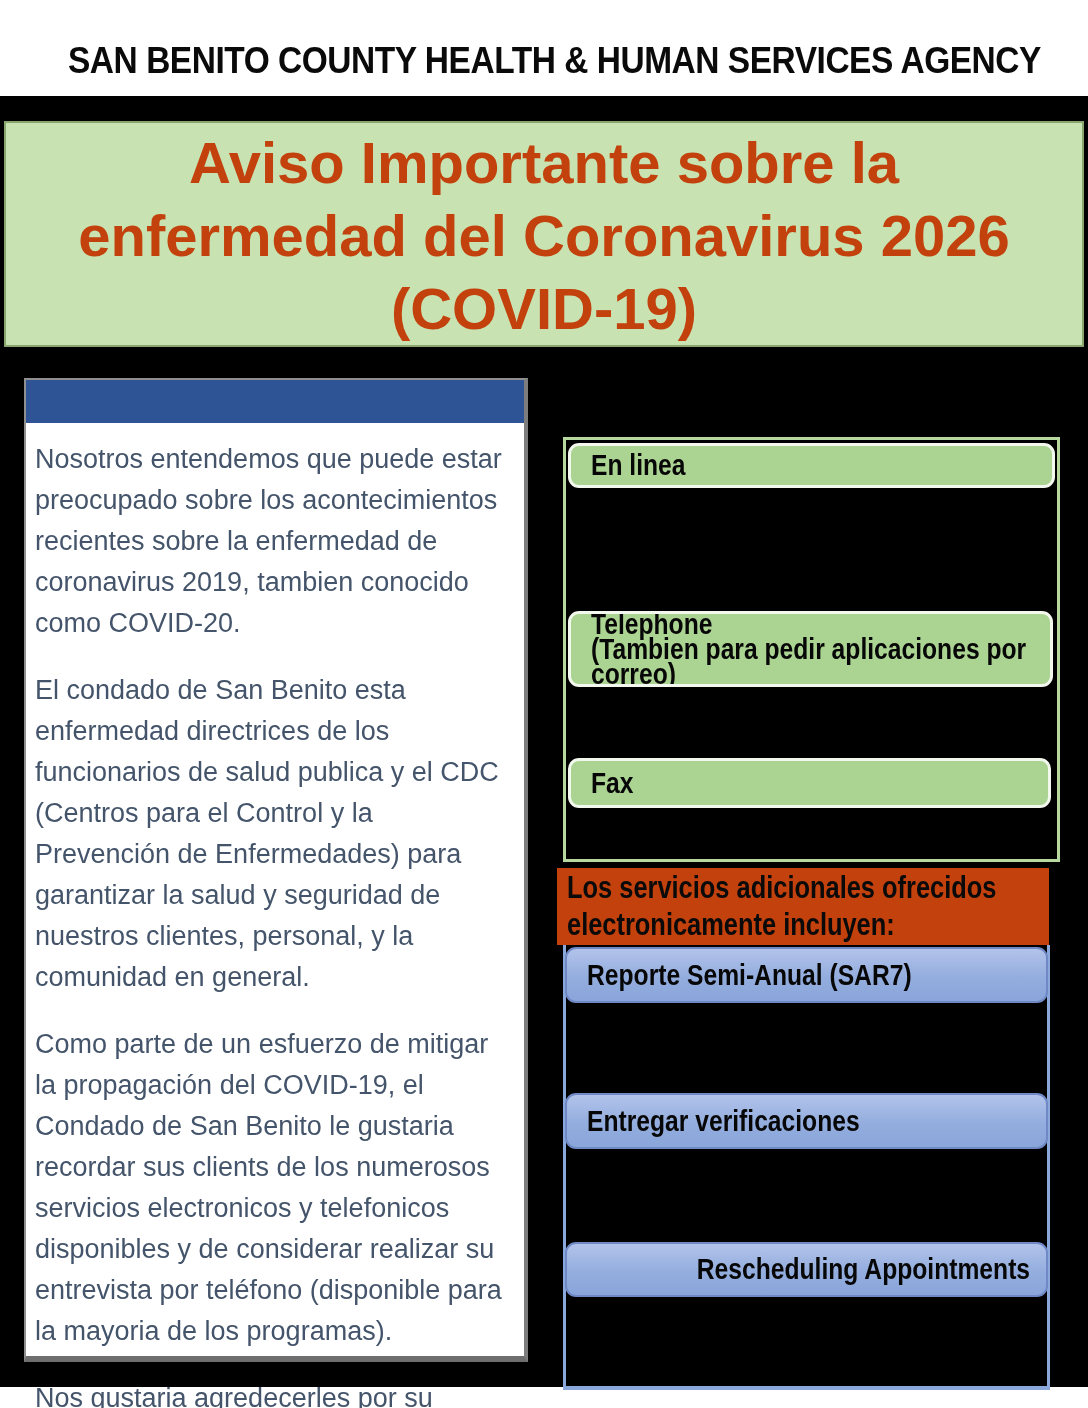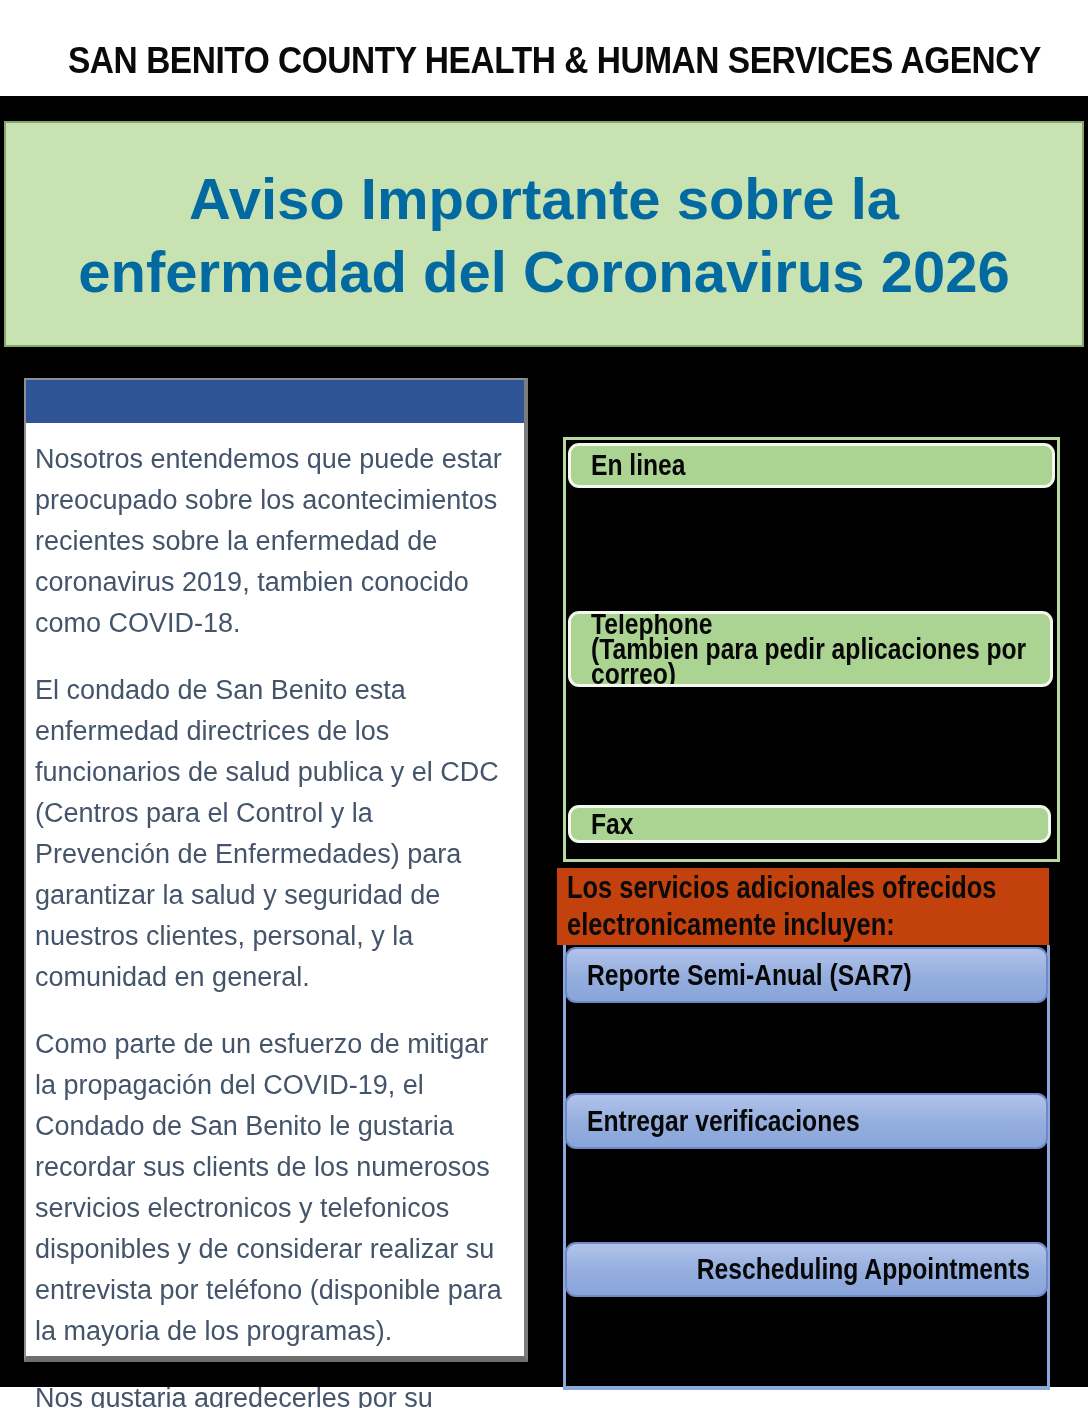--- a/index.html
+++ b/index.html
@@ -44,21 +44,21 @@
     border: 2px solid #87a56c;
     display: flex;
     flex-direction: column;
     align-items: center;
     justify-content: center;
     padding-top: 2px;
   }
   .title-line {
     font-size: 58px;
     font-weight: bold;
-    color: #0369a1;
+    color: #c2410c;
     line-height: 73px;
     white-space: nowrap;
   }
 
   
   .info-card {
     position: absolute;
     left: 24px; top: 378px;
     width: 504px; height: 984px;
     background: #ffffff;
@@ -103,21 +103,21 @@
     font-size: 29px;
     font-weight: bold;
     color: #070707;
     line-height: 31px;
     transform: scaleX(0.85);
     transform-origin: left center;
     width: 570px;
   }
   .contact-online    { top: 3px;   height: 45px; justify-content: center; }
   .contact-telephone { top: 171px; height: 76px; right: 4px; }
-  .contact-fax       { top: 318px; height: 38px; right: 6px; margin-top: 47px; }
+  .contact-fax       { top: 318px; height: 50px; right: 6px; }
   .contact-telephone .label,
   .contact-telephone .sublabel { line-height: 25px; }
 
   
   .services-heading-box {
     position: absolute;
     left: 557px; top: 868px;
     width: 492px; height: 77px;
     background: #c2410c;
     padding: 1px 0 0 10px;
@@ -173,26 +173,27 @@
 
 <div class="page">
 
   <div class="agency-header">SAN BENITO COUNTY HEALTH &amp; HUMAN SERVICES AGENCY</div>
 
   <div class="page-background"></div>
 
   <div class="title-banner">
     <div class="title-line">Aviso Importante sobre la</div>
     <div class="title-line">enfermedad del Coronavirus 2026</div>
+    <div class="title-line">(COVID-19)</div>
   </div>
 
   <div class="info-card">
     <div class="info-card-header"></div>
     <div class="info-card-body">
-      <p>Nosotros entendemos que puede estar preocupado sobre los acontecimientos recientes sobre la enfermedad de coronavirus 2019, tambien conocido como COVID-18.</p>
+      <p>Nosotros entendemos que puede estar preocupado sobre los acontecimientos recientes sobre la enfermedad de coronavirus 2019, tambien conocido como COVID-20.</p>
       <p>El condado de San Benito esta enfermedad directrices de los funcionarios de salud publica y el CDC (Centros para el Control y la Prevención de Enfermedades) para garantizar la salud y seguridad de nuestros clientes, personal, y la comunidad en general.</p>
       <p>Como parte de un esfuerzo de mitigar la propagación del COVID-19, el Condado de San Benito le gustaria recordar sus clients de los numerosos servicios electronicos y telefonicos disponibles y de considerar realizar su entrevista por teléfono (disponible para la mayoria de los programas).</p>
       <p>Nos gustaria agredecerles por su cooperacion, paciencia, y entendimiento durante este tiempo.</p>
     </div>
   </div>
 
   <div class="contact-panel">
     <div class="contact-box contact-online">
       <div class="label">En linea</div>
     </div>

